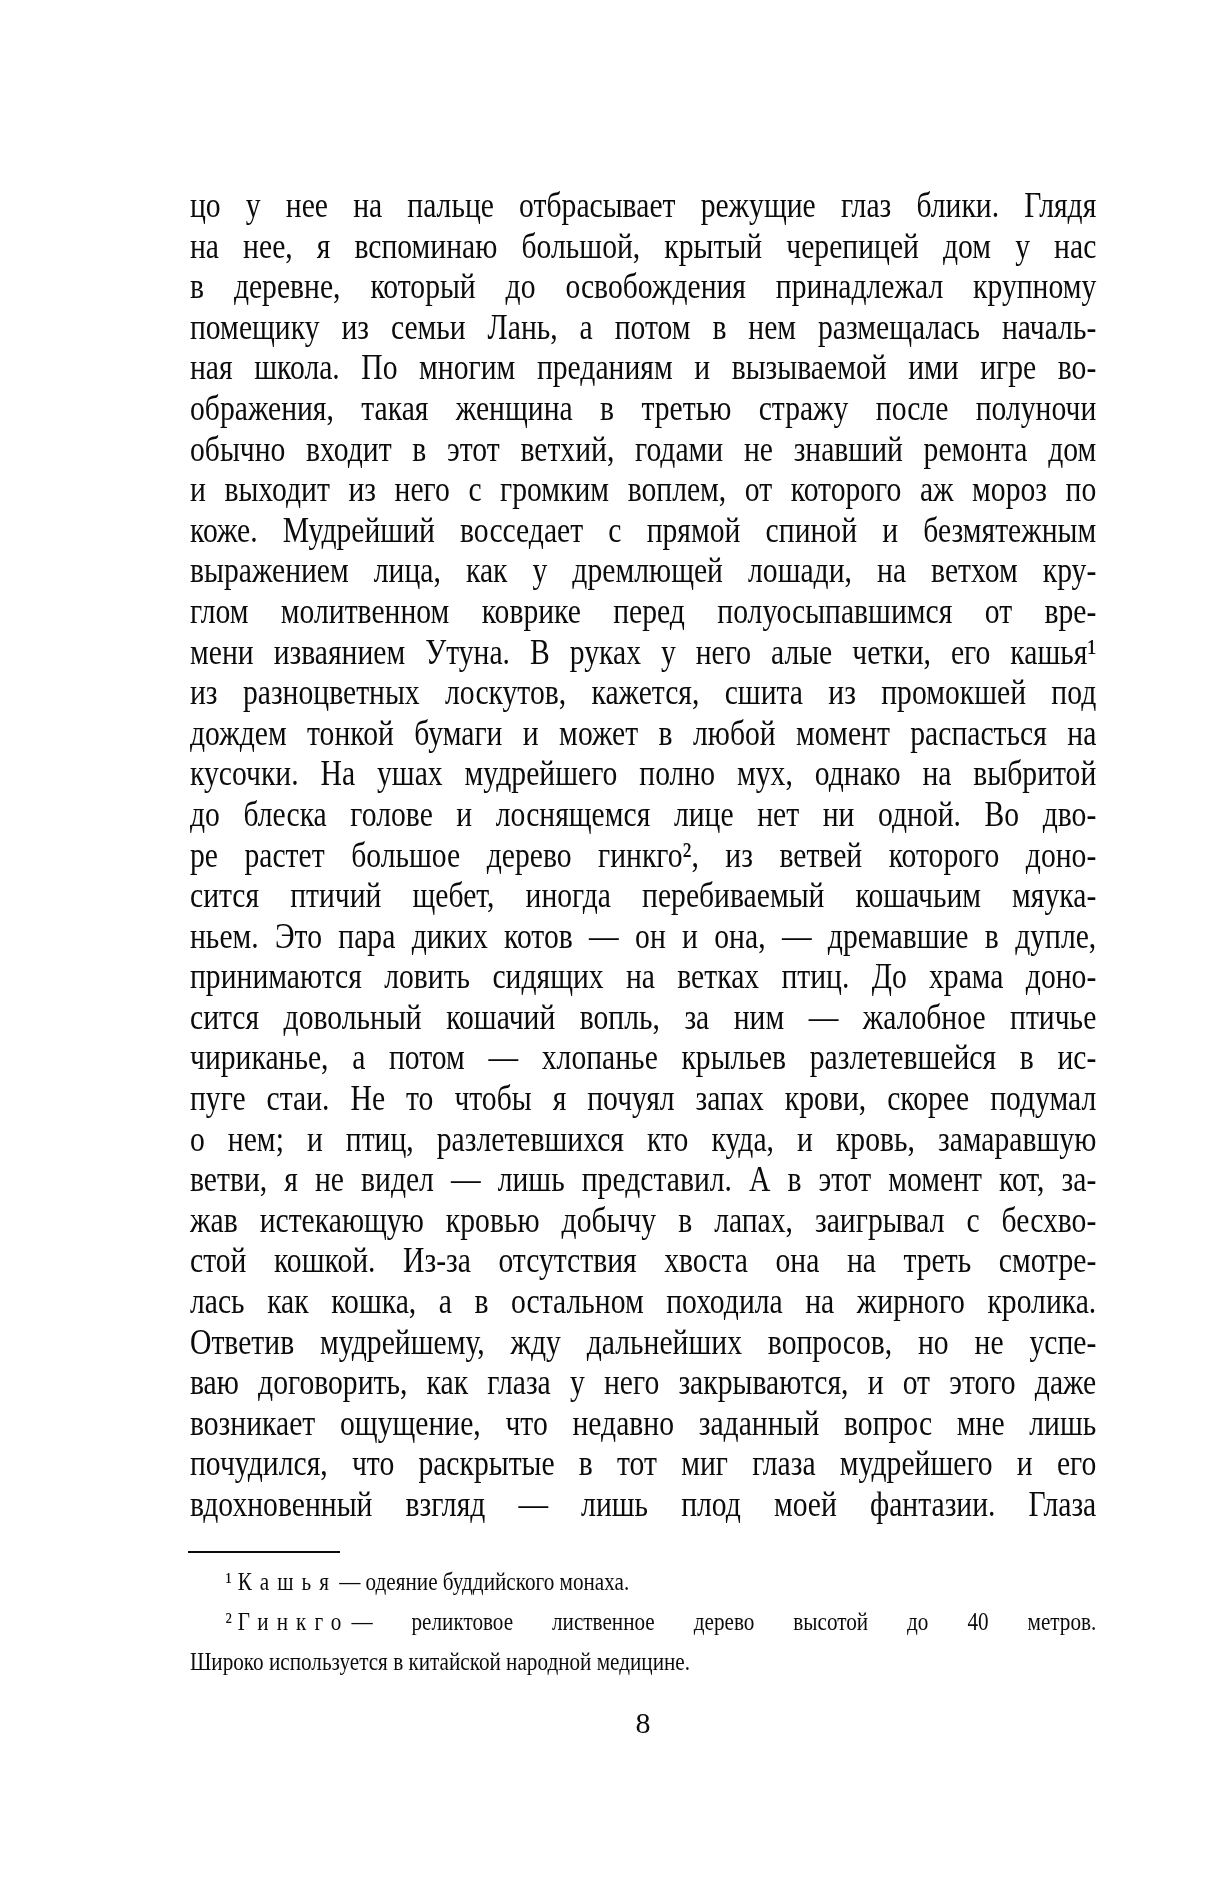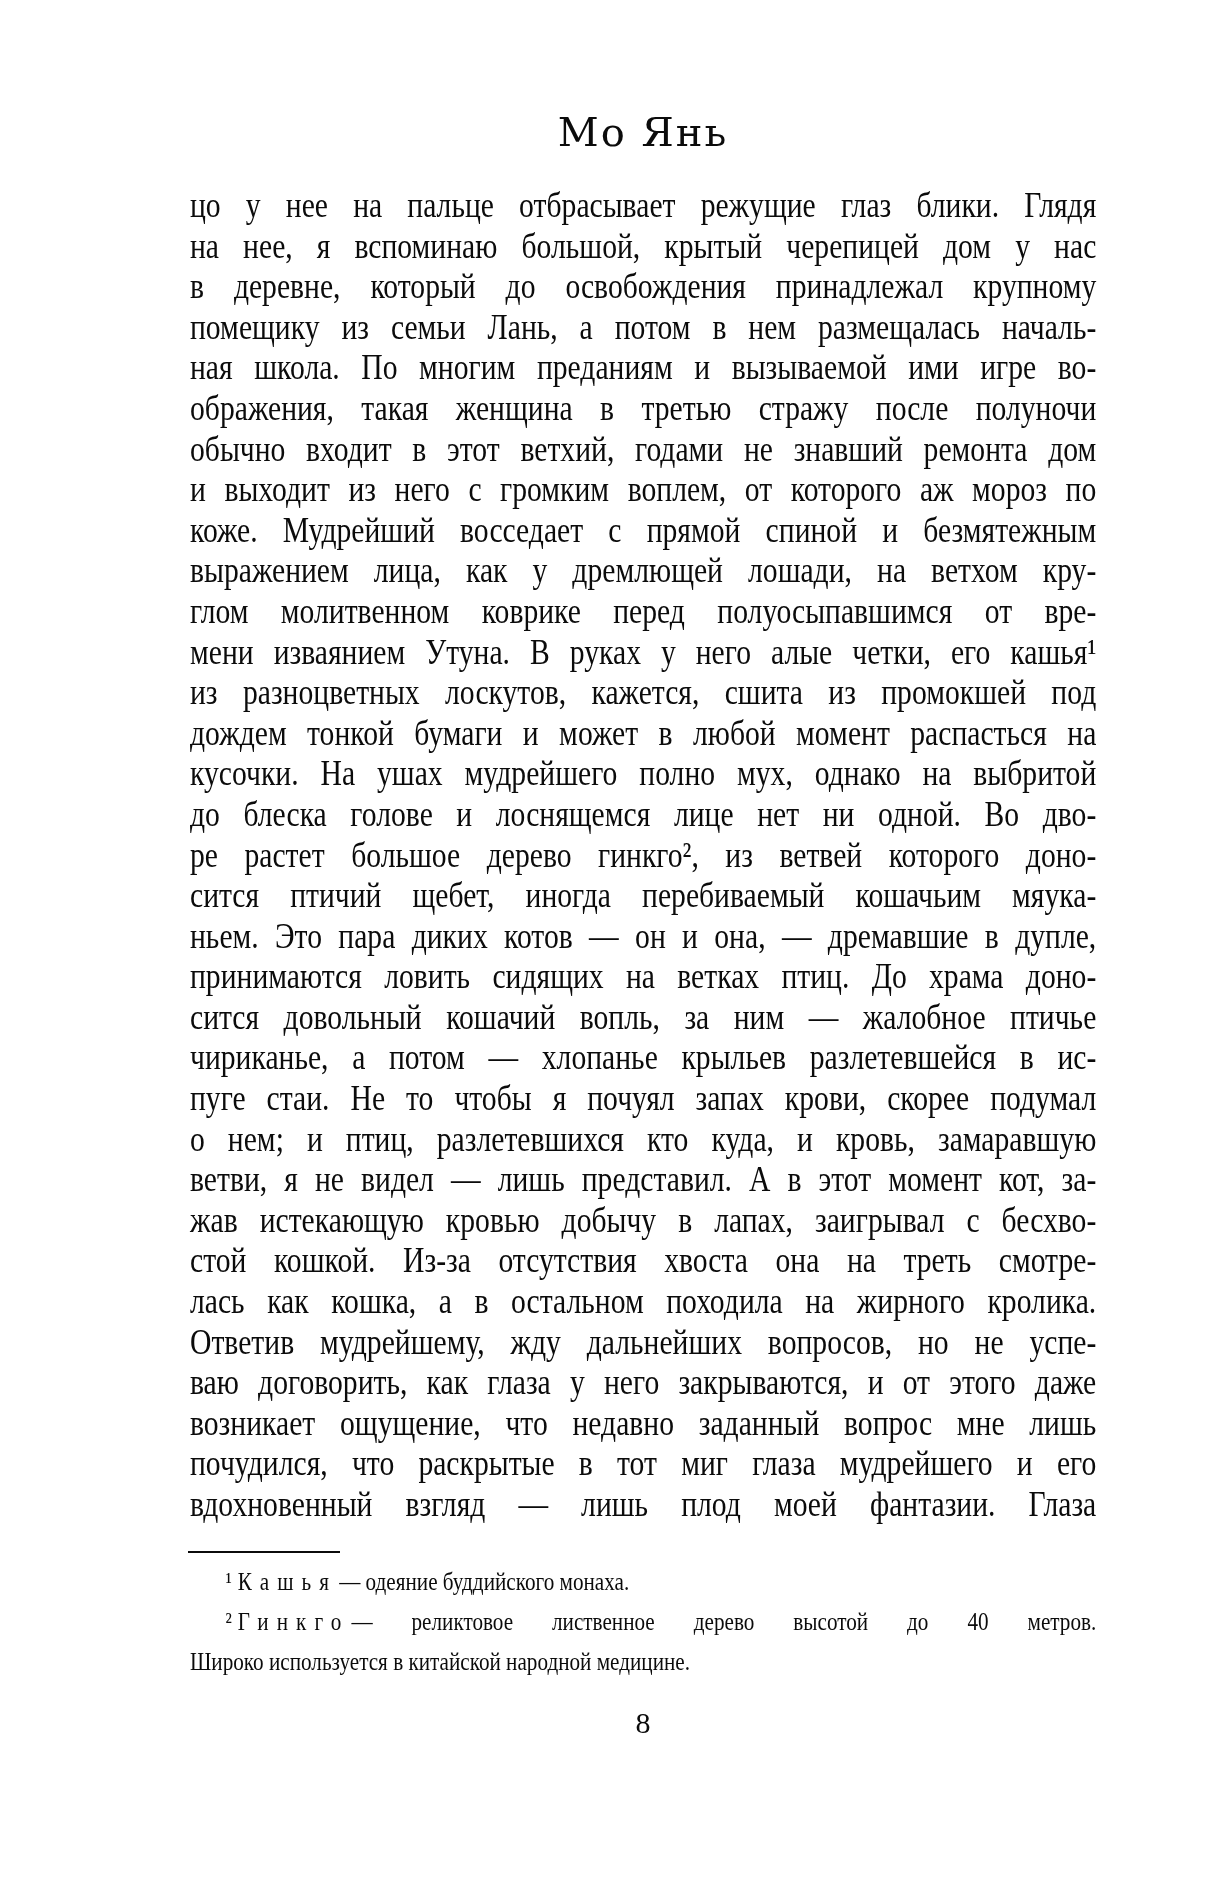--- a/index.html
+++ b/index.html
@@ -85,21 +85,20 @@
     text-align: center;
     font-size: 30px;
     line-height: 42px;
   }
 </style>
 </head>
 <body>
 
 <div class="page">
 
-  <div class="author-header">Мо Янь</div>
 
   <div class="body-text">
       <div class="bline">цо у нее на пальце отбрасывает режущие глаз блики. Глядя</div>
       <div class="bline">на нее, я вспоминаю большой, крытый черепицей дом у нас</div>
       <div class="bline">в деревне, который до освобождения принадлежал крупному</div>
       <div class="bline">помещику из семьи Лань, а потом в нем размещалась началь-</div>
       <div class="bline">ная школа. По многим преданиям и вызываемой ими игре во-</div>
       <div class="bline">ображения, такая женщина в третью стражу после полуночи</div>
       <div class="bline">обычно входит в этот ветхий, годами не знавший ремонта дом</div>
       <div class="bline">и выходит из него с громким воплем, от которого аж мороз по</div>

